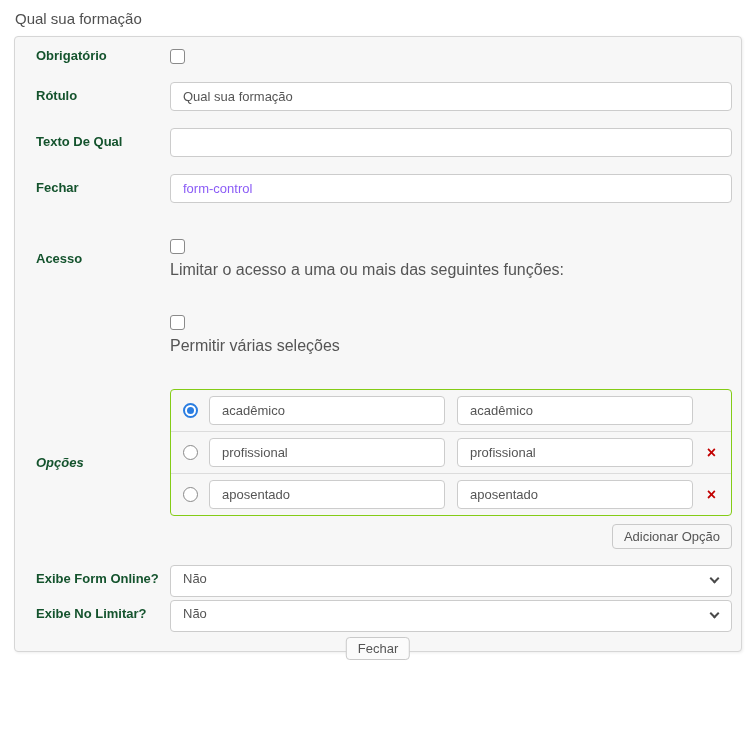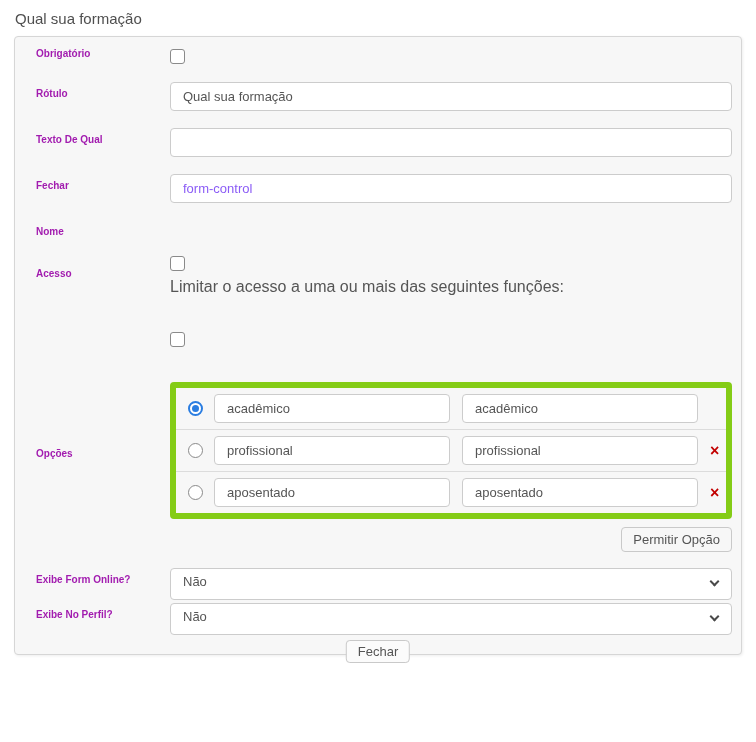--- a/index.html
+++ b/index.html
@@ -23,23 +23,23 @@
     border-radius: 4px;
     box-shadow: 1px 1px 3px rgba(0,0,0,0.07);
     padding: 10px 9px 12px 9px;
   }
   .form-row { display: flex; margin-bottom: 17px; }
   .form-row:last-of-type { margin-bottom: 0; }
   .lbl {
     flex: 0 0 146px;
     width: 146px;
     padding: 6px 8px 0 12px;
-    font-size: 10px;
+    font-size: 13px;
     font-weight: 700;
-    color: #a21caf;
+    color: #14532d;
     white-space: nowrap;
     overflow: hidden;
   }
   .lbl.top { padding-top: 1px; }
   .field { flex: 1; min-width: 0; }
   input[type="text"], .text-input {
     width: 100%;
     height: 29px;
     background: #fff;
     border: 1px solid #ccc;
@@ -61,21 +61,21 @@
     border-radius: 3px;
     display: inline-block;
     vertical-align: middle;
     cursor: pointer;
   }
   .help-text { font-size: 16px; color: #555; margin-top: 6px; }
   .mb-lg { margin-bottom: 34px; }
 
   
   .options-box {
-    border: 6px solid #84cc16;
+    border: 1px solid #84cc16;
     border-radius: 4px;
     background: #f7f7f7;
   }
   .option-row {
     display: flex;
     align-items: center;
     padding: 6px 12px;
     border-bottom: 1px solid #dcdcdc;
   }
   .option-row:last-child { border-bottom: none; }
@@ -183,40 +183,40 @@
 
 
   <div class="form-row">
     <div class="lbl">Fechar</div>
     <div class="field">
       <input type="text" class="blue-val" value="form-control" style="">
     </div>
   </div>
 
   <div class="form-row">
-    <div class="lbl">Nome</div>
   </div>
 
   <div class="form-row mb-lg">
     <div class="lbl" style="padding-top:14px;">Acesso</div>
     <div class="field">
       <input type="checkbox" class="checkbox" style="">
       <div class="help-text">Limitar o acesso a uma ou mais das seguintes funções:</div>
     </div>
   </div>
 
   <div class="form-row mb-lg">
     <div class="lbl"></div>
     <div class="field">
       <input type="checkbox" class="checkbox" style="">
+      <div class="help-text">Permitir várias seleções</div>
     </div>
   </div>
 
   <div class="form-row" style="margin-bottom:16px;">
-    <div class="lbl" style="padding-top:66px;">Opções</div>
+    <div class="lbl" style="padding-top:66px;font-style:italic;">Opções</div>
     <div class="field">
       <div class="options-box">
 
         <div class="option-row">
           <span class="radio checked"></span>
           <input type="text" class="opt-input" value="acadêmico" style="">
           <input type="text" class="opt-input" value="acadêmico" style="">
         </div>
 
         <div class="option-row">
@@ -228,37 +228,37 @@
 
         <div class="option-row">
           <span class="radio"></span>
           <input type="text" class="opt-input" value="aposentado" style="">
           <input type="text" class="opt-input" value="aposentado" style="">
           <span class="delete-x">×</span>
         </div>
 
       </div>
       <div class="options-actions">
-        <button class="btn">Permitir Opção</button>
+        <button class="btn">Adicionar Opção</button>
       </div>
     </div>
   </div>
 
   <div class="form-row select-row">
     <div class="lbl">Exibe Form Online?</div>
     <div class="field">
       <div class="select">
         <span>Não</span>
         <span class="chevron"></span>
       </div>
     </div>
   </div>
 
   <div class="form-row select-row">
-    <div class="lbl">Exibe No Perfil?</div>
+    <div class="lbl">Exibe No Limitar?</div>
     <div class="field">
       <div class="select">
         <span>Não</span>
         <span class="chevron"></span>
       </div>
     </div>
   </div>
 
   <div class="footer-spacer"></div>
   <button class="btn close-btn">Fechar</button>

